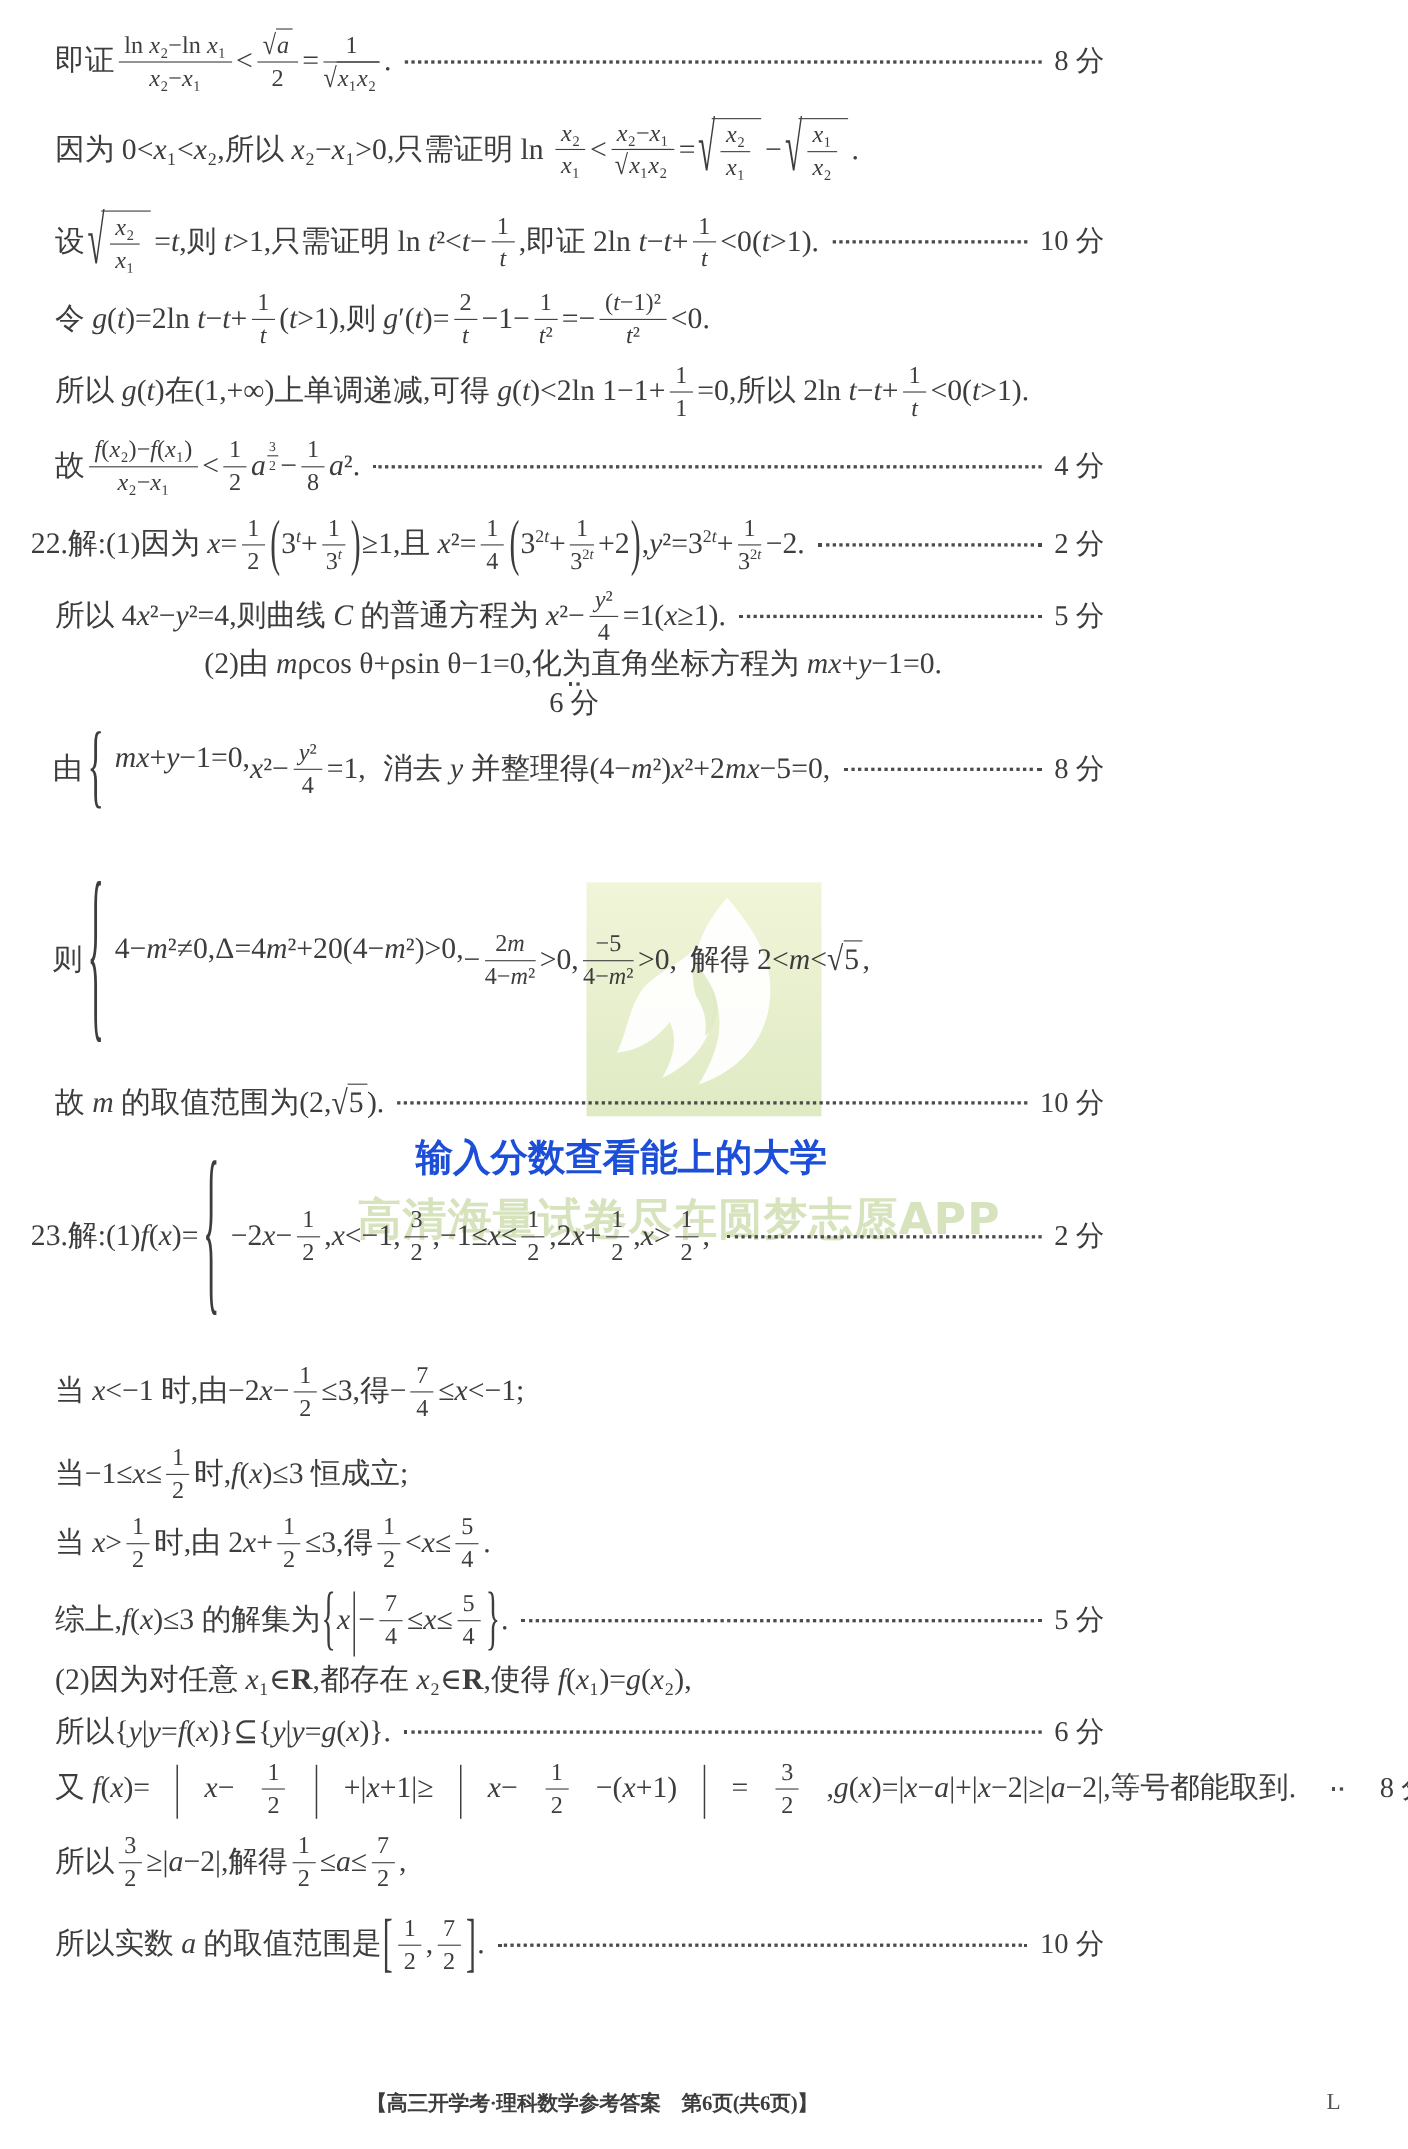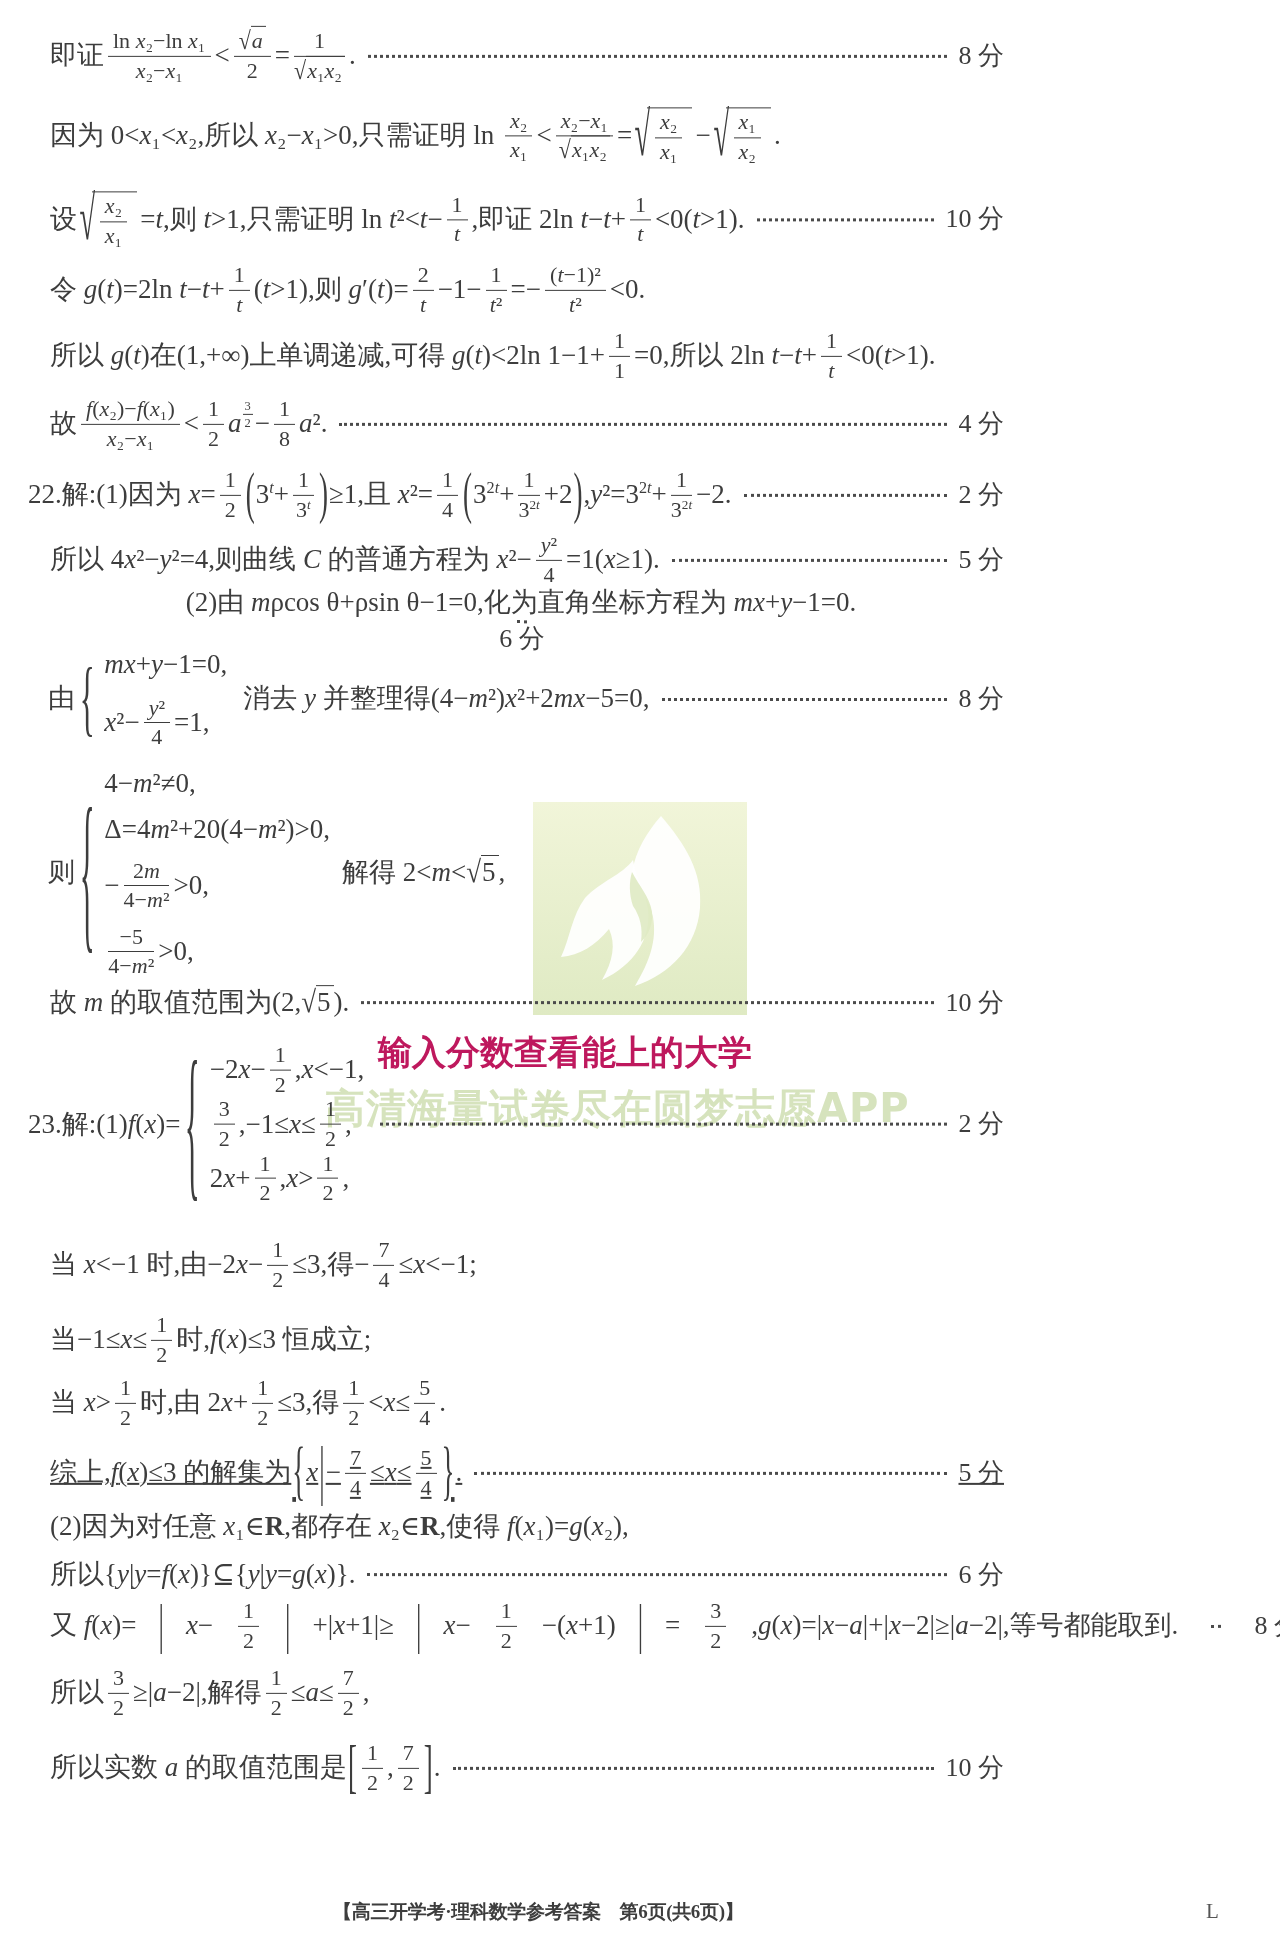--- a/index.html
+++ b/index.html
@@ -42,21 +42,21 @@
   
   .rf{display:inline-flex;align-items:center;margin:0 3px;}
   .rf .rs{display:inline-block;font-size:27px;font-weight:300;
           transform:scaleY(2.3) scaleX(1.05);transform-origin:60% 50%;margin-right:-3px;}
   .rf .cnt{display:inline-block;border-top:1.8px solid currentColor;padding:2px 6px 0 4px;}
   
   .dl{display:inline-block;font-weight:300;margin:0 1px;transform-origin:center;}
   
   .sys{display:inline-flex;align-items:center;margin:0 4px;}
   .sys .brace{display:inline-block;font-size:34px;font-weight:300;margin-right:9px;transform-origin:center;}
-  .sys .rows{display:inline-flex;flex-direction:column;align-items:flex-start;}
+  .sys .rows{display:inline-flex;flex-direction:row;align-items:flex-start;}
   .sys .srow{display:inline-flex;align-items:center;white-space:nowrap;}
   
   .dots{flex:1 1 auto;min-width:10px;height:0;border-bottom:3.2px dotted #4b4b4b;margin:0 10px 0 12px;align-self:center;}
   .score{white-space:nowrap;margin-left:2px;font-size:26px;}
   
   .wm-tile{
     position:absolute;left:533px;top:802px;width:214px;height:213px;
     z-index:1;
   }
   .wm-text{
@@ -90,21 +90,21 @@
           <stop offset="1" stop-color="#dfeac3"></stop>
         </linearGradient>
       </defs>
       <rect x="0" y="0" width="214" height="213" fill="url(#tileg)"></rect>
       <path d="M128,14 C152,42 170,70 167,106 C164,144 138,172 102,184 C117,159 124,138 120,115 C117,98 105,86 99,70 C103,48 114,30 128,14 Z" fill="#ffffff" opacity="0.92"></path>
       <path d="M52,96 C68,79 89,73 100,58 C103,77 113,90 115,108 C118,137 101,163 69,178 C80,159 83,142 76,127 C62,144 47,153 28,155 C37,136 39,113 52,96 Z" fill="#ffffff" opacity="0.92"></path>
       <path d="M99,70 C106,84 117,95 119,110 C120,122 116,132 108,140 C110,126 107,114 100,104 C96,92 96,80 99,70 Z" fill="#dfeac3" opacity="0.9"></path>
     </svg>
   </div>
 
-  <div class="wm-text wm-line1" style="color: #be185d;">输入分数查看能上的大学</div>
+  <div class="wm-text wm-line1" style="color: #1d4ed8;">输入分数查看能上的大学</div>
   <div class="wm-text wm-line2" style="color: rgb(214, 227, 189);">高清海量试卷尽在圆梦志愿APP</div>
 
   <div id="content">
       <div class="ln" style="top: 56px; left: 50px;">
         <span class="tx">即证</span>
         <span class="fr">
           <span class="fn">ln <i>x</i>₂−ln <i>x</i>₁</span>
           <span class="fd"><i>x</i>₂−<i>x</i>₁</span>
         </span>
         <span class="tx">&lt;</span>
@@ -423,21 +423,21 @@
           <span class="fn">1</span>
           <span class="fd">2</span>
         </span>
         <span class="tx">&lt;<i>x</i>≤</span>
         <span class="fr">
           <span class="fn">5</span>
           <span class="fd">4</span>
         </span>
         <span class="tx">.</span>
       </div>
-      <div class="ln" style="top: 1473px; left: 50px; text-decoration: underline;">
+      <div class="ln" style="top: 1473px; left: 50px;">
         <span class="tx">综上,<i>f</i>(<i>x</i>)≤3 的解集为</span>
         <span class="dl" style="transform:scaleY(2.4)">{</span>
         <span class="tx"><i>x</i></span>
         <span class="dl" style="transform:scaleY(2.4)">|</span>
         <span class="tx">−</span>
         <span class="fr">
           <span class="fn">7</span>
           <span class="fd">4</span>
         </span>
         <span class="tx">≤<i>x</i>≤</span>

